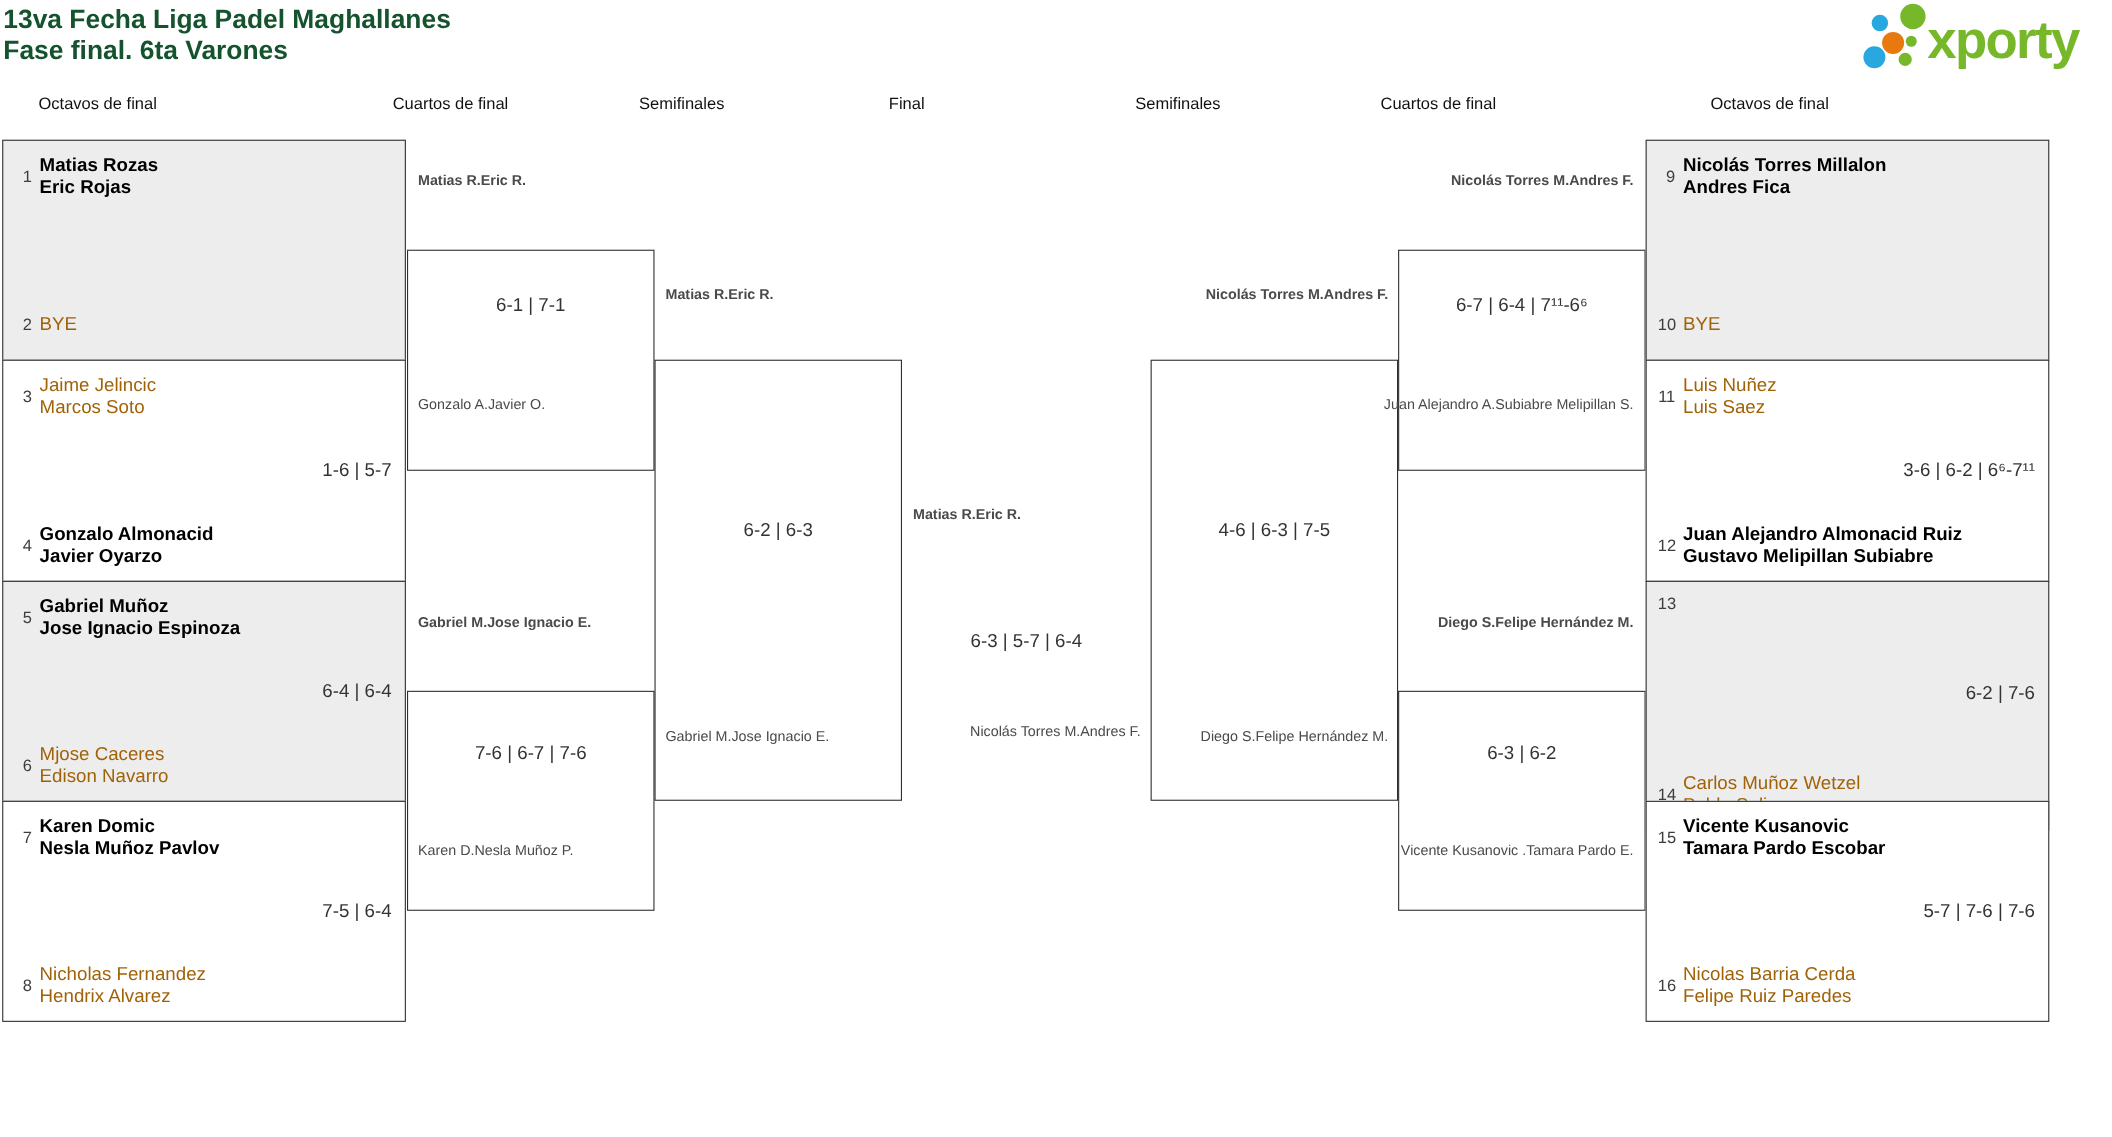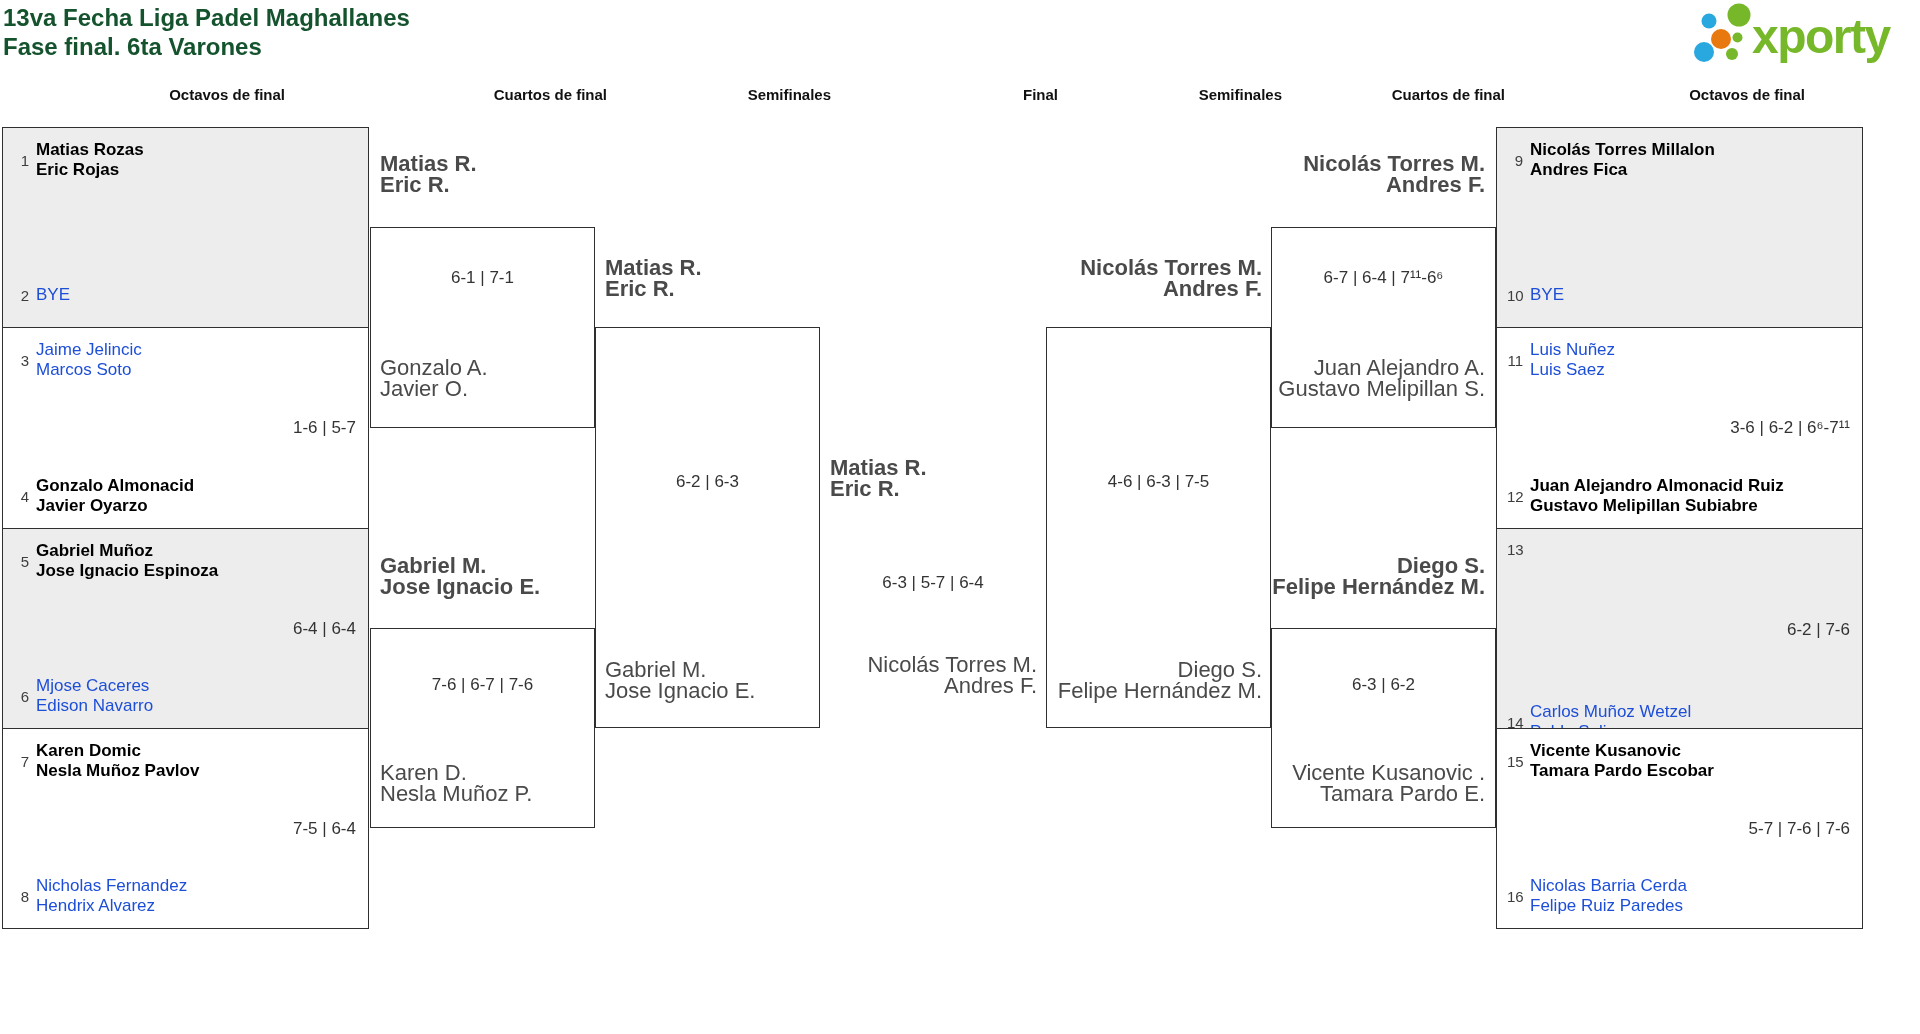--- a/index.html
+++ b/index.html
@@ -1,35 +1,35 @@
 <!DOCTYPE html>
 <html><head>
 <meta charset="utf-8">
 <style>
   html,body{margin:0;padding:0;background:#fff}
   body{width:1920px;height:1034px;position:relative;overflow:hidden;
        font-family:"Liberation Sans","DejaVu Sans",sans-serif;color:#222}
   .title{position:absolute;left:3px;top:3px;font-size:24px;font-weight:700;
          line-height:29px;color:#14532d}
   .logo{position:absolute;left:1682px;top:0px}
-  .rh{position:absolute;top:86px;width:250px;text-align:right;font-size:15px;
-      font-weight:700;color:#111}
+  .rh{position:absolute;top:86px;width:250px;text-align:left;font-size:15px;
+      font-weight:400;color:#111}
   .obox{position:absolute;width:367px;border:1px solid #2f2f2f;box-sizing:border-box;
         display:flex;flex-direction:column;justify-content:space-between;
         padding:12px 12px 12px 10px;background:#fff}
   .obox.grey{background:#ededed}
   .team{display:flex;align-items:center;gap:7px}
   .seed{width:16px;min-width:16px;text-align:right;font-size:15px;color:#3d3d3d}
-  .names{display:flex;flex-direction:column;font-size:17px;line-height:20px;color:#1d4ed8}
+  .names{display:flex;flex-direction:column;font-size:17px;line-height:20px;color:#a16207}
   .names span:empty{display:none}
   .win{font-weight:700;color:#000}
   .oscore{text-align:right;font-size:17px;color:#333}
   .oscore:empty{display:none}
   .rect{position:absolute;border:1px solid #2f2f2f;box-sizing:border-box;background:transparent}
-  .lbl{position:absolute;display:flex;flex-direction:column;font-size:22px;
+  .lbl{position:absolute;display:flex;flex-direction:row;font-size:13px;
        line-height:20.5px;color:#4a4a4a}
   .lbl.right{align-items:flex-end;text-align:center}
   .fscore{position:absolute;text-align:center;font-size:17px;color:#333}
 </style>
 </head>
 <body>
 
 <div class="title">
   <div>13va Fecha Liga Padel Maghallanes</div>
   <div>Fase final. 6ta Varones</div>
@@ -252,21 +252,21 @@
   <span>Felipe Hernández M.</span>
 </div>
 
 <div class="lbl win right" style="right:435px;top:154px">
   <span>Nicolás Torres M.</span>
   <span>Andres F.</span>
 </div>
 <div class="fscore" style="left:1271px;top:268px;width:225px">6-7 | 6-4 | 7¹¹-6⁶</div>
 <div class="lbl right" style="right:435px;top:358px">
   <span>Juan Alejandro A.</span>
-  <span>Gustavo Melipillan S.</span>
+  <span>Subiabre Melipillan S.</span>
 </div>
 
 <div class="lbl win right" style="right:435px;top:556px">
   <span>Diego S.</span>
   <span>Felipe Hernández M.</span>
 </div>
 <div class="fscore" style="left:1271px;top:675px;width:225px">6-3 | 6-2</div>
 <div class="lbl right" style="right:435px;top:763px">
   <span>Vicente Kusanovic .</span>
   <span>Tamara Pardo E.</span>

